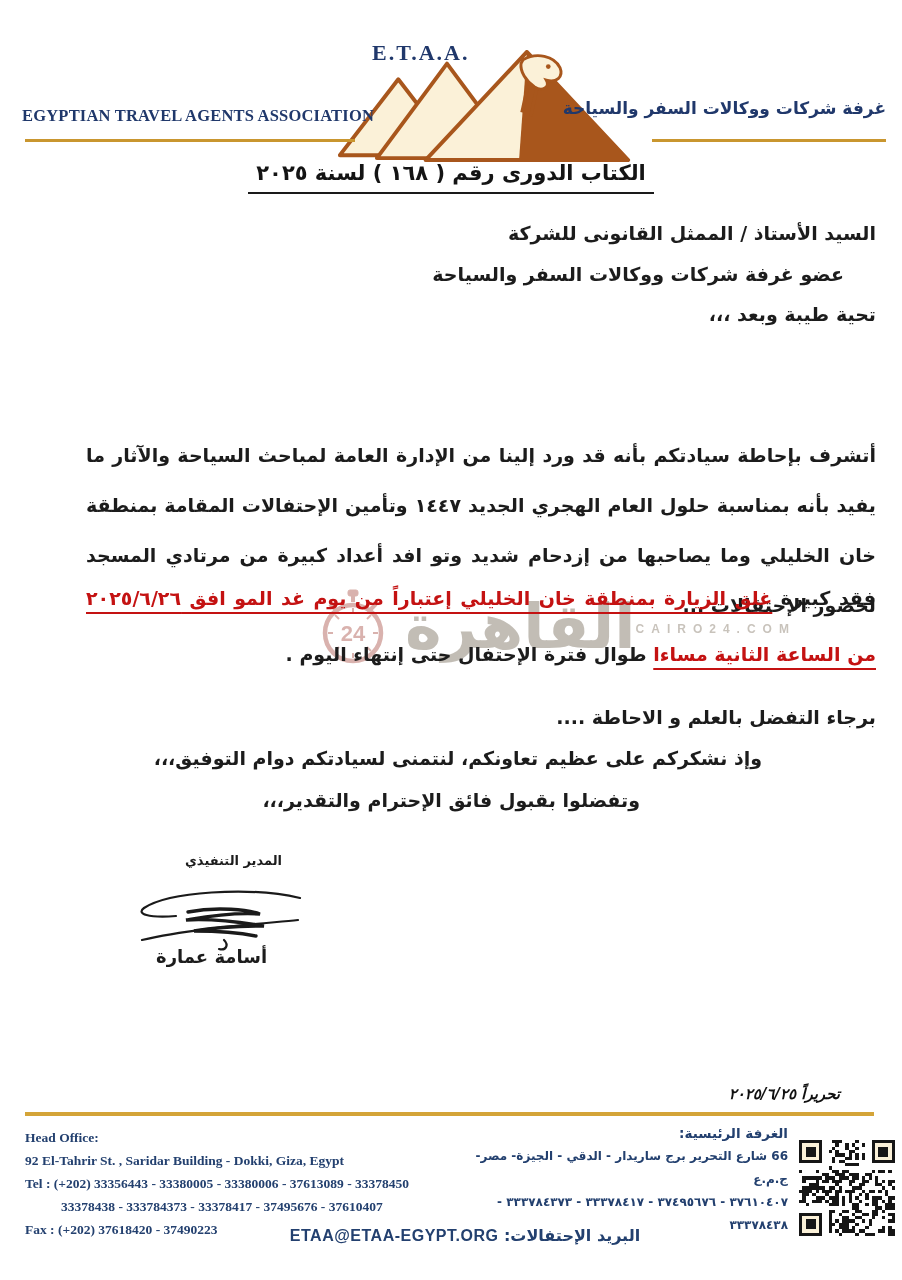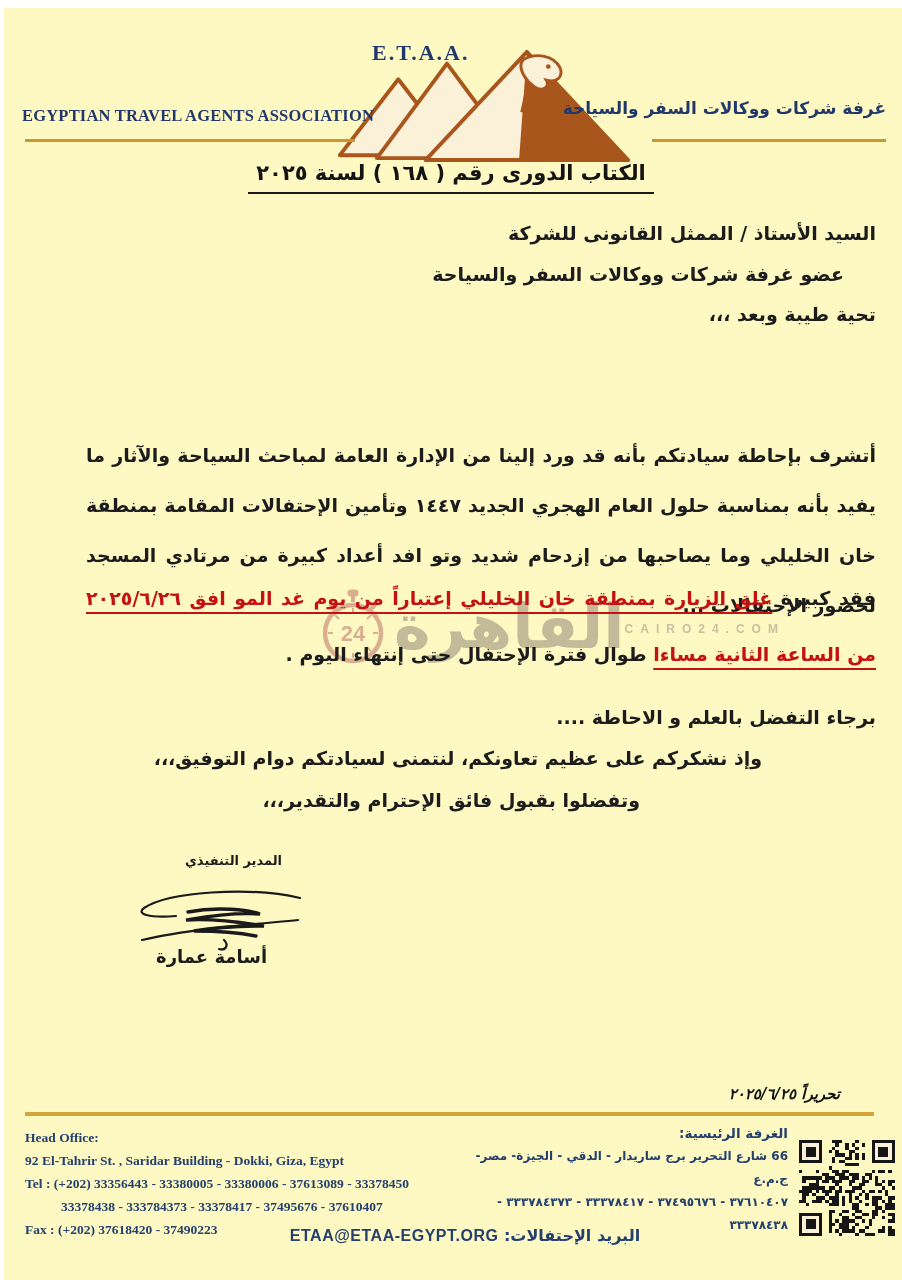--- a/index.html
+++ b/index.html
@@ -1,18 +1,18 @@
 <!DOCTYPE html>
 <html lang="ar"><head>
 <meta charset="utf-8">
 <style>
   html,body { margin:0; padding:0; background:#d9d9d9; }
   .page {
     position:relative; width:902px; height:1280px; margin:0 auto;
-    background:#fef9c3; overflow:hidden;
+    background:#ffffff; overflow:hidden;
     font-family:"DejaVu Sans", sans-serif;
   }
   .strip-top  { position:absolute; top:0; left:0; right:0; height:8px; background:#ffffff; }
   .strip-left { position:absolute; top:0; left:0; width:4px; height:100%; background:#ffffff; }
 
   
   .abbr   { position:absolute; left:372px; top:40px; font-family:"Liberation Serif", serif;
             font-weight:bold; font-size:22px; color:#20386b; letter-spacing:2px; }
   .logo   { position:absolute; left:328px; top:50px; }
   .org-en { position:absolute; left:22px; top:106px; width:345px; font-family:"Liberation Serif", serif;
@@ -43,21 +43,21 @@
   
   .sig-role { position:absolute; left:156px; top:853px; width:155px; text-align:center; font-size:13px; }
   .sig-svg  { position:absolute; left:128px; top:882px; z-index:2; }
   .sig-name { position:absolute; left:156px; top:946px; width:150px; text-align:left; font-size:18px; }
 
   .date-line { position:absolute; right:62px; top:1085px; direction:rtl; font-weight:bold;
                font-size:15px; color:#101010; font-style:italic; }
 
   
   .watermark { position:absolute; left:320px; top:588px; display:flex; align-items:center;
-               gap:8px; opacity:0.5; z-index:1; }
+               gap:19px; opacity:0.5; z-index:1; }
   .wm-col  { display:flex; flex-direction:row; align-items:center; }
   .wm-ar   { font-size:62px; font-weight:bold; color:#877d6e; line-height:1; direction:rtl; }
   .wm-site { letter-spacing:7px; font-size:12px; color:#93887a; margin-top:4px;
              font-family:"Liberation Sans", sans-serif; font-weight:bold; }
 
   
   .footer-rule { position:absolute; left:25px; right:28px; top:1112px; height:3.5px; background:#d4a438; }
   .f-en { position:absolute; left:25px; top:1126px; width:470px; color:#23406f;
           font-family:"Liberation Serif", serif; font-weight:bold; font-size:13.5px; line-height:23px; }
   .f-en .indent { padding-left:36px; }

